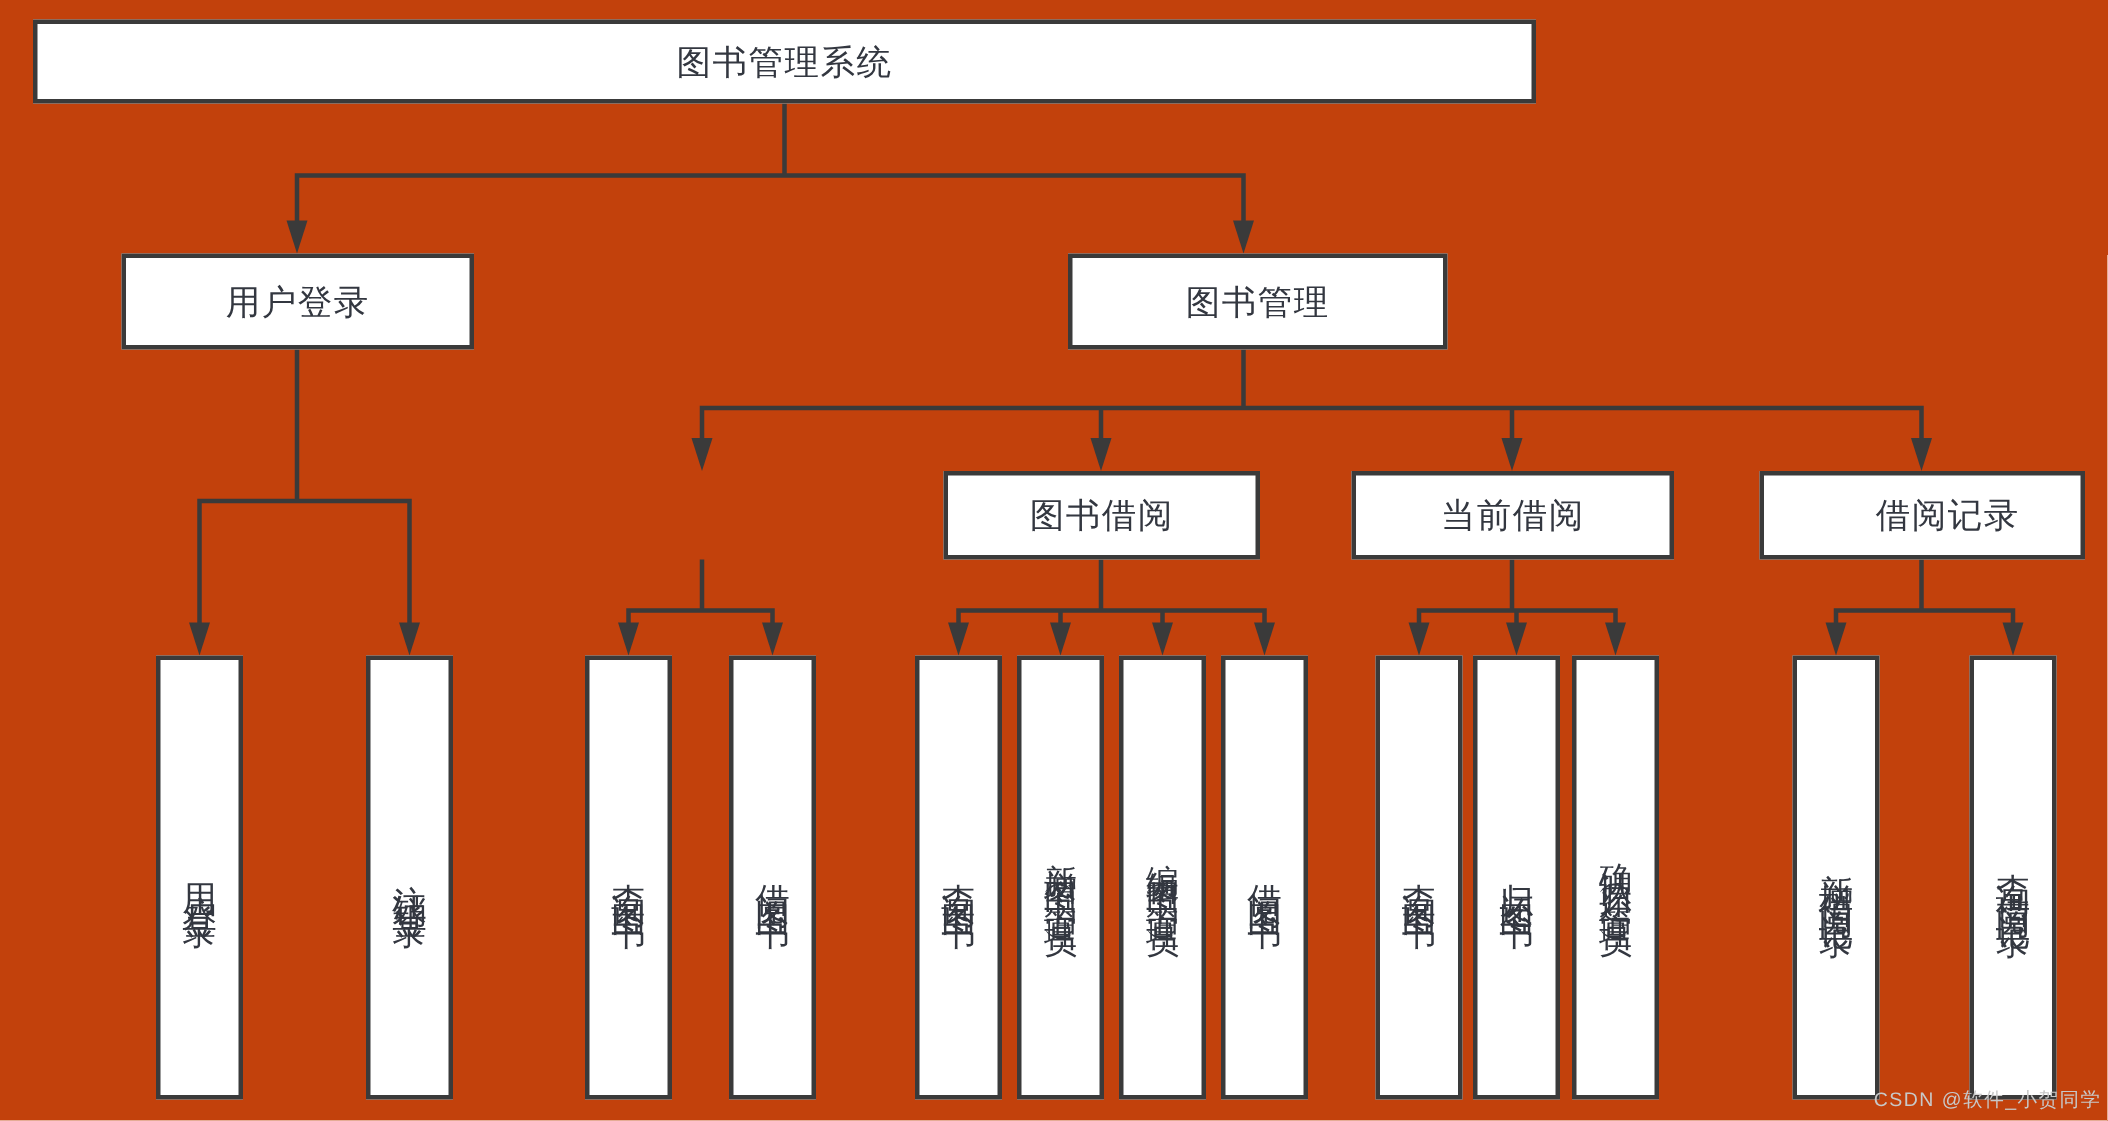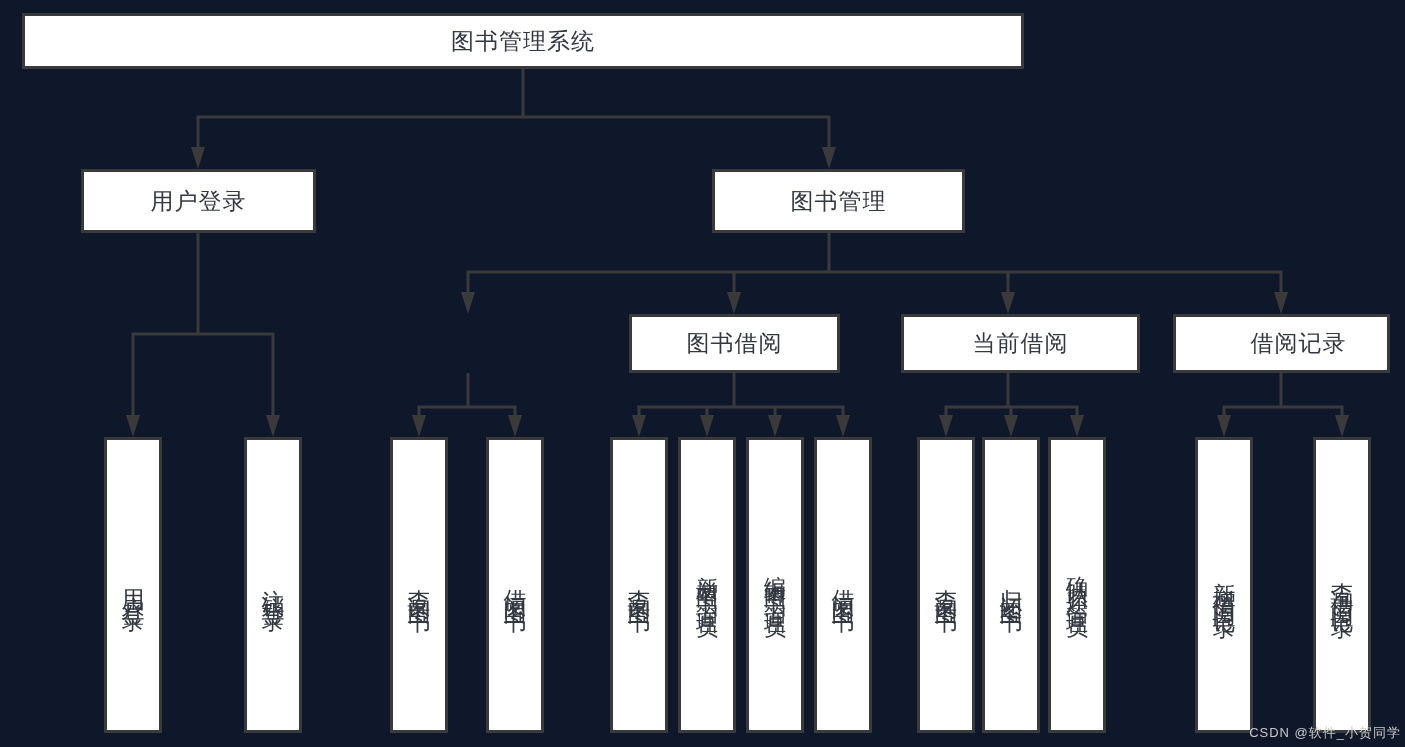--- a/index.html
+++ b/index.html
@@ -1,20 +1,20 @@
 <!DOCTYPE html>
 <html><head>
 <meta charset="utf-8">
 <style>
   html, body { margin: 0; padding: 0; background: #ffffff; }
   .canvas {
     position: relative;
     width: 1405px;
     height: 747px;
-    background: #0f172a;
+    background: #c2410c;
     font-family: "Liberation Sans", "DejaVu Sans", sans-serif;
     overflow: hidden;
     color: #333333;
   }
   svg.connectors {
     position: absolute;
     left: 0; top: 0;
     z-index: 1;
   }
   .box {
@@ -93,21 +93,21 @@
   <div class="box" style="left:81px; top:169px; width:235px; height:64px;">
     <span>用户登录</span>
   </div>
   <div class="box" style="left:712px; top:169px; width:253px; height:64px;">
     <span>图书管理</span>
   </div>
 
   <div class="box" style="left:629px; top:314px; width:211px; height:59px;">
     <span>图书借阅</span>
   </div>
-  <div class="box" style="left:901px; top:314px; width:239px; height:59px;">
+  <div class="box" style="left:901px; top:314px; width:215px; height:59px;">
     <span>当前借阅</span>
   </div>
   <div class="box" style="left:1173px; top:314px; width:217px; height:59px;padding-left:34px;">
     <span>借阅记录</span>
   </div>
 
   <div class="box vbox" style="left:104px; top:437px; width:58px; height:296px;">
     <span>用户登录</span>
   </div>
   <div class="box vbox" style="left:244px; top:437px; width:58px; height:296px;">

